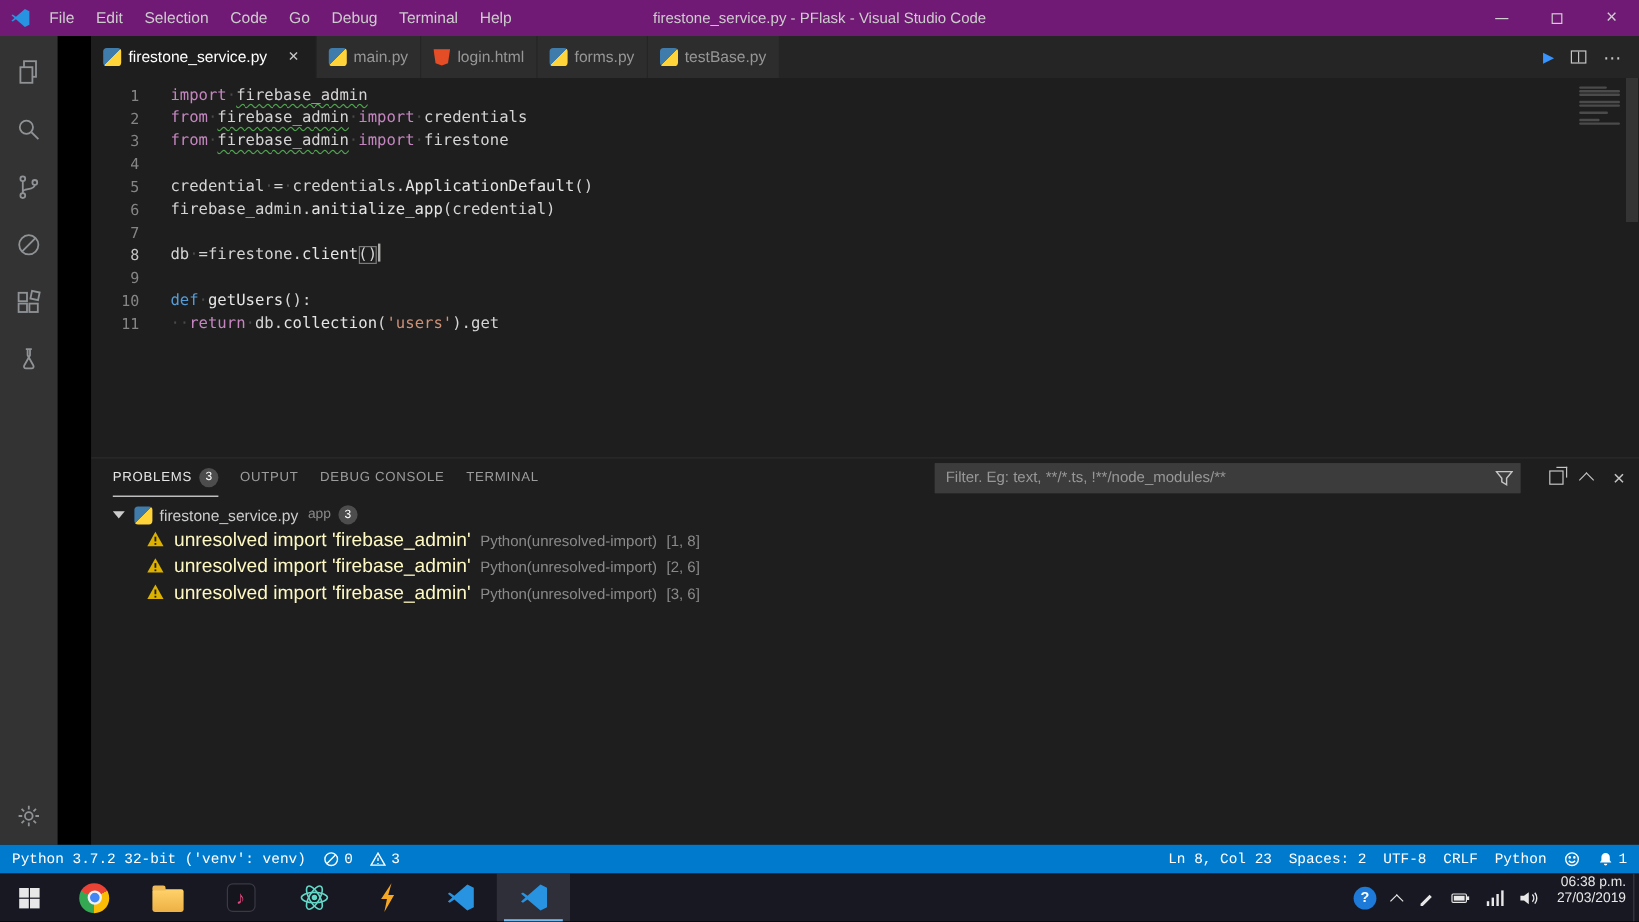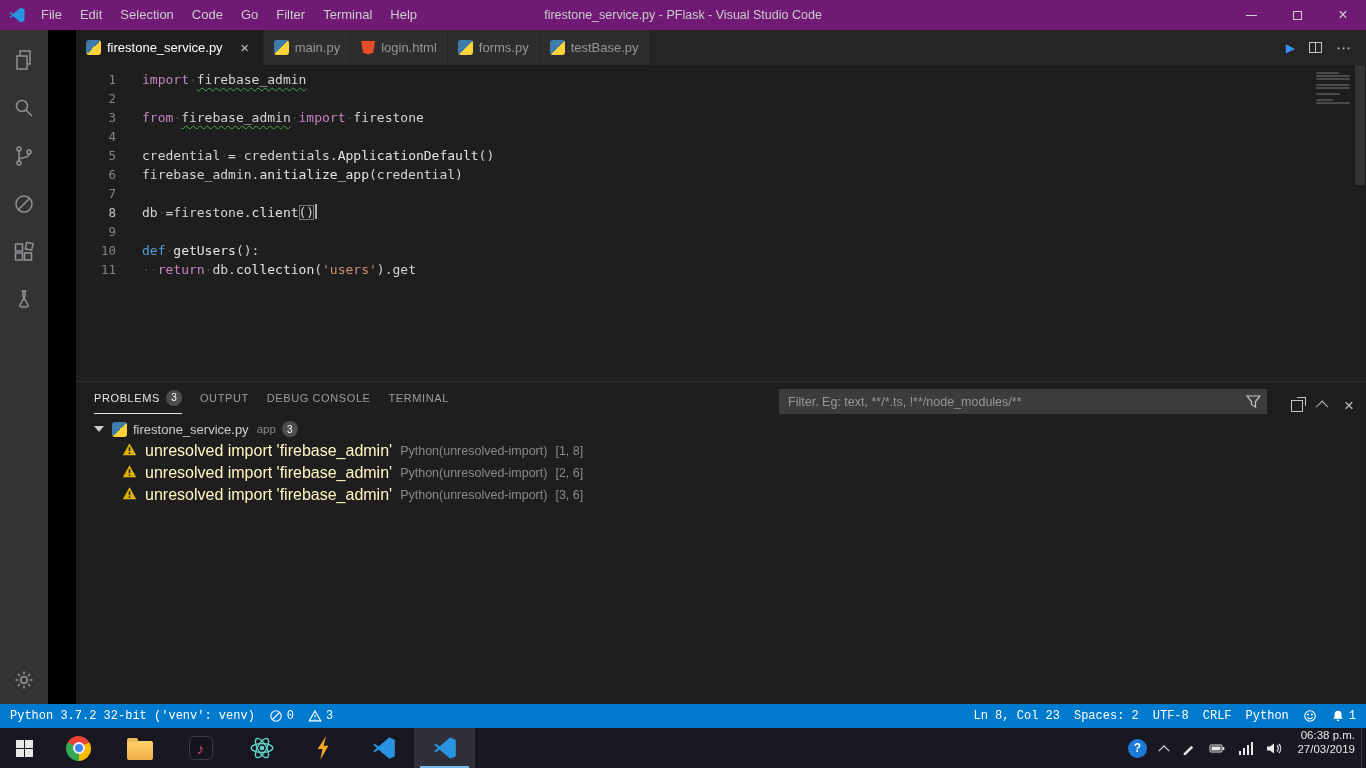--- a/index.html
+++ b/index.html
@@ -52,21 +52,21 @@
   .tk.sq { text-decoration:underline wavy #4fa34f 1px; text-underline-offset:3px; text-decoration-skip-ink:none; }
   .tk.brk { outline:1px solid #7a7a7a; outline-offset:-1px; }
   .cursor { display:inline-block; width:2px; height:15px; background:#aeafad; vertical-align:-2px; margin-left:1px; }
   .minimap { position:absolute; right:16px; top:7px; width:34px; height:34px; opacity:.75; }
   .mm-bar { height:2px; margin-bottom:1px; background:#5a5a5a; border-radius:1px; }
   .scrollbar { position:absolute; right:0; top:0; width:14px; height:100%; }
   .scroll-thumb { position:absolute; top:0; right:1px; width:10px; height:120px; background:rgba(121,121,121,.25); }
 
   
   .panel { flex:1 1 auto; display:flex; flex-direction:column; border-top:1px solid #2f2f2f; background:#1e1e1e; min-height:0; }
-  .panel-header { height:32px; flex:0 0 32px; display:flex; align-items:flex-end; padding:0 12px 0 18px; gap:18px; }
+  .panel-header { height:32px; flex:0 0 32px; display:flex; align-items:center; padding:0 12px 0 18px; gap:18px; }
   .panel-tab { font-size:11px; letter-spacing:.6px; color:#9d9d9d; text-transform:uppercase; display:flex; align-items:center; gap:6px; height:32px; }
   .panel-tab.active { color:#e7e7e7; border-bottom:1px solid #e7e7e7; }
   .badge { background:#4d4d4d; color:#ffffff; font-size:10px; min-width:16px; height:16px; border-radius:9px; display:inline-flex; align-items:center; justify-content:center; padding:0 4px; letter-spacing:0; }
   .ph-spacer { flex:1; }
   .filter-wrap { position:relative; }
   .filter-input { width:488px; height:25px; background:#3c3c3c; border:1px solid #3c3c3c; color:#cccccc; font-size:12.5px; padding:0 26px 0 8px; outline:none; font-family:"Liberation Sans",sans-serif; }
   .filter-input::placeholder { color:#989898; }
   .filter-ic { position:absolute; right:6px; top:5px; width:15px; height:15px; }
   .panel-actions { display:flex; align-items:center; gap:16px; margin-left:6px; }
   .pa-restore { width:12px; height:12px; border:1px solid #c5c5c5; position:relative; }
@@ -123,21 +123,21 @@
   <div class="titlebar">
     <svg class="app-logo" viewBox="0 0 24 24">
         <path d="M17 2L7 10.5 3.5 8 2 9l3.5 3L2 15l1.5 1L7 13.5 17 22l5-2.5v-15z" fill="#2893e0"></path>
       </svg>
     <div id="menus" style="display:flex">
         <div class="menu-item">File</div>
         <div class="menu-item">Edit</div>
         <div class="menu-item">Selection</div>
         <div class="menu-item">Code</div>
         <div class="menu-item">Go</div>
-        <div class="menu-item">Filter</div>
+        <div class="menu-item">Debug</div>
         <div class="menu-item">Terminal</div>
         <div class="menu-item">Help</div>
       </div>
     <div class="win-title">firestone_service.py - PFlask - Visual Studio Code</div>
     <div class="win-controls">
       <div class="win-btn">
           <span class="wb-min"></span>
         </div>
       <div class="win-btn">
           <span class="wb-max"></span>
@@ -230,20 +230,21 @@
         </div>
 
       <div class="editor" id="editor">
         <div id="codelines">
             <div class="line">
               <span class="ln">1</span>
               <span class="code"><span class="tk kw">import</span><span class="tk ws">·</span><span class="tk pl sq">firebase_admin</span></span>
             </div>
             <div class="line">
               <span class="ln">2</span>
+              <span class="code"><span class="tk kw">from</span><span class="tk ws">·</span><span class="tk pl sq">firebase_admin</span><span class="tk ws">·</span><span class="tk kw">import</span><span class="tk ws">·</span><span class="tk pl">credentials</span></span>
             </div>
             <div class="line">
               <span class="ln">3</span>
               <span class="code"><span class="tk kw">from</span><span class="tk ws">·</span><span class="tk pl sq">firebase_admin</span><span class="tk ws">·</span><span class="tk kw">import</span><span class="tk ws">·</span><span class="tk pl">firestone</span></span>
             </div>
             <div class="line">
               <span class="ln">4</span>
               <span class="code"></span>
             </div>
             <div class="line">

